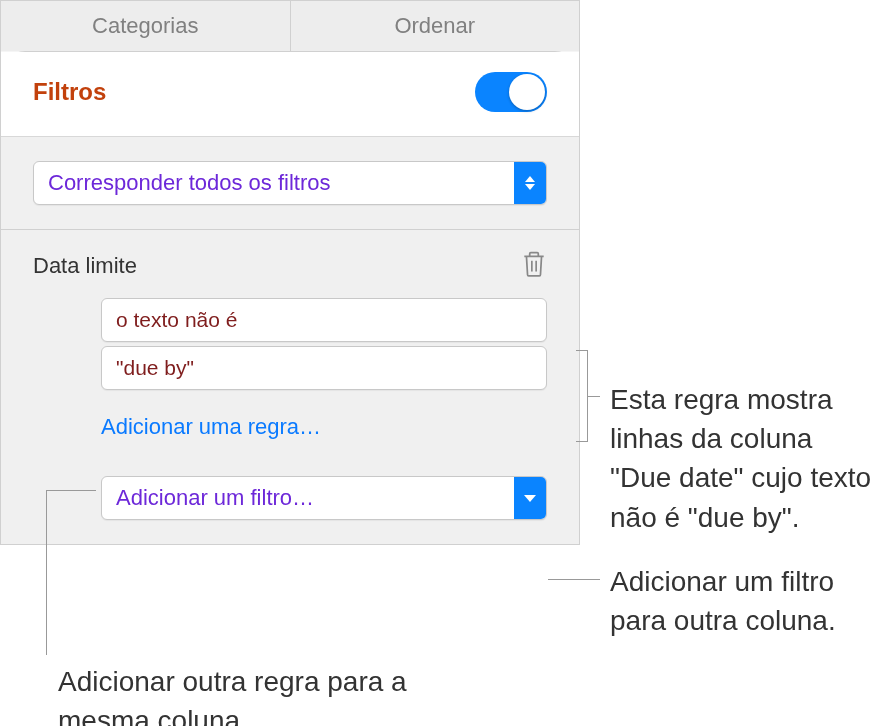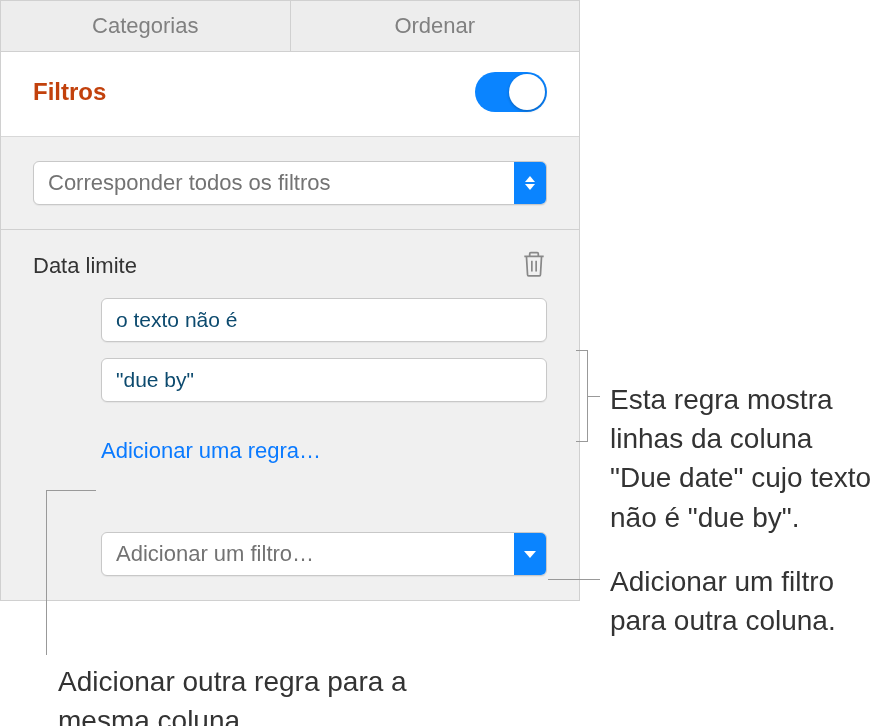--- a/index.html
+++ b/index.html
@@ -19,20 +19,21 @@
     .panel {
       width: 580px;
       background: #f5f5f5;
       border: 1px solid #d0d0d0;
       position: relative;
     }
     
     .tabs {
       display: flex;
       border-bottom: 1px solid #d0d0d0;
+      border-radius: 24px;
     }
     
     .tab {
       flex: 1;
       text-align: center;
       padding: 12px 0;
       font-size: 22px;
       color: #808080;
       background: #ededed;
       border-right: 1px solid #d0d0d0;
@@ -103,21 +104,21 @@
       overflow: hidden;
       box-shadow: 0 1px 1px rgba(0,0,0,0.05);
     }
     
     .select-label {
       flex: 1;
       padding: 0 14px;
       display: flex;
       align-items: center;
       font-size: 22px;
-      color: #737373;
+      color: #6d28d9;
     }
     
     .select-arrows {
       width: 32px;
       background: #0a84ff;
       display: flex;
       flex-direction: column;
       align-items: center;
       justify-content: center;
       gap: 2px;
@@ -172,37 +173,36 @@
     
     .text-input {
       display: block;
       width: 100%;
       height: 44px;
       background: white;
       border: 1px solid #c8c8c8;
       border-radius: 6px;
       padding: 0 14px;
       font-size: 21px;
-      color: #0c4a6e;
-      margin-bottom: 16px;
+      color: #7f1d1d;
+      margin-bottom: 4px;
       box-shadow: 0 1px 1px rgba(0,0,0,0.05);
     }
     
     .add-rule-link {
       color: #0a7aff;
       font-size: 22px;
       cursor: pointer;
       display: inline-block;
       margin-top: 20px;
       margin-bottom: 36px;
     }
     
     .add-filter-row {
       padding-left: 68px;
-      margin-top: 32px;
     }
     
     .select-single-arrow {
       width: 32px;
       background: #0a84ff;
       display: flex;
       align-items: center;
       justify-content: center;
     }
     

